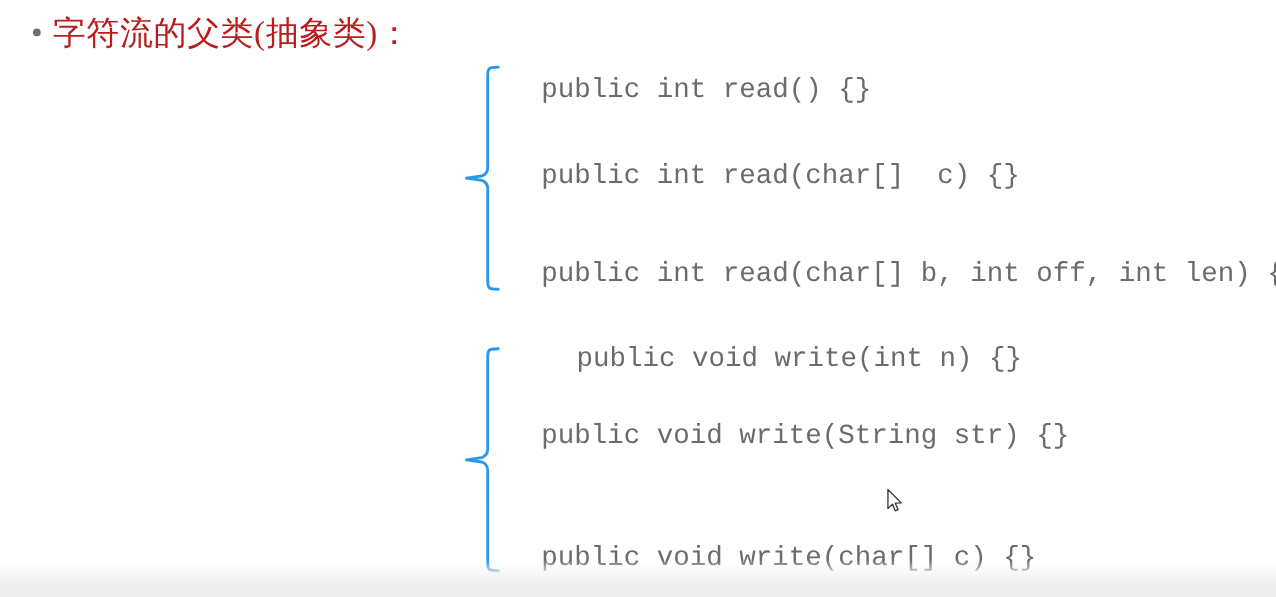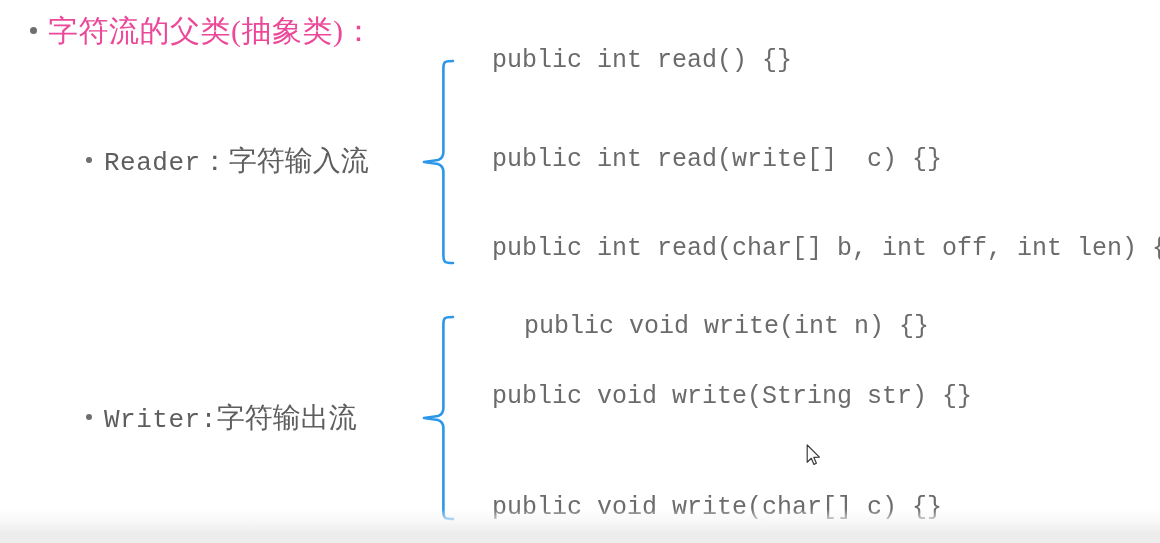--- a/index.html
+++ b/index.html
@@ -35,21 +35,21 @@
     background: #6e6e6e;
     display: inline-block;
     margin-right: 11px;
     position: relative;
     top: -7px;
   }
   .title-text {
     font-family: "Liberation Serif", "DejaVu Serif", serif;
     font-size: 30px;
     line-height: 34px;
-    color: #ec4899;
+    color: #b91c1c;
     letter-spacing: 0.5px;
   }
 
   
   .sub-row {
     position: absolute;
     display: flex;
     align-items: baseline;
     white-space: nowrap;
   }
@@ -130,29 +130,21 @@
 </head>
 <body>
 
 <div id="slide">
 
   <div class="title-row">
     <span class="bullet-dot"></span>
     <span class="title-text">字符流的父类(抽象类)：</span>
   </div>
 
-  <div class="sub-row" id="sub-reader">
-    <span class="sub-bullet-dot"></span>
-    <span class="sub-text"><span class="mono-name">Reader</span><span class="cjk">：</span><span class="cjk">字符输入流</span></span>
-  </div>
 
-  <div class="sub-row" id="sub-writer">
-    <span class="sub-bullet-dot"></span>
-    <span class="sub-text"><span class="mono-name">Writer</span><span class="mono-name">:</span><span class="cjk">字符输出流</span></span>
-  </div>
 
   <div class="brace" id="brace-reader">
     <svg width="36" height="208" viewBox="0 0 36 208" fill="none" aria-hidden="true">
       <path d="M33 3 C 33 3, 26 3.2, 25 4.2 C 23.6 5.6, 23.4 8, 23.4 10
                L 23.4 94
                C 23.4 98, 22 100.6, 18 102 L 4 104 L 18 106
                C 22 107.4, 23.4 110, 23.4 114
                L 23.4 198
                C 23.4 200, 23.6 202.4, 25 203.8 C 26 204.8, 33 205, 33 205" stroke="#2b97e8" stroke-width="2.6" stroke-linecap="round" stroke-linejoin="round" fill="none"></path>
     </svg>
@@ -162,22 +154,22 @@
     <svg width="36" height="208" viewBox="0 0 36 208" fill="none" aria-hidden="true">
       <path d="M33 3 C 33 3, 26 3.2, 25 4.2 C 23.6 5.6, 23.4 8, 23.4 10
                L 23.4 94
                C 23.4 98, 22 100.6, 18 102 L 4 104 L 18 106
                C 22 107.4, 23.4 110, 23.4 114
                L 23.4 198
                C 23.4 200, 23.6 202.4, 25 203.8 C 26 204.8, 33 205, 33 205" stroke="#2b97e8" stroke-width="2.6" stroke-linecap="round" stroke-linejoin="round" fill="none"></path>
     </svg>
   </div>
 
-  <div class="code-line" style="top:47px;">public int read() {}</div>
-  <div class="code-line" style="top:146px;">public int read(write[]  c) {}</div>
+  <div class="code-line" style="top:68px;">public int read() {}</div>
+  <div class="code-line" style="top:146px;">public int read(char[]  c) {}</div>
   <div class="code-line" style="top:235px;">public int read(char[] b, int off, int len) {}</div>
   <div class="code-line" style="top:313px;margin-left:32px;">public void write(int n) {}</div>
   <div class="code-line" style="top:383px;">public void write(String str) {}</div>
   <div class="code-line" style="top:494px;">public void write(char[] c) {}</div>
 
   <div id="mouse-cursor">
     <svg width="16" height="23" viewBox="0 0 16 23" aria-hidden="true">
       <path d="M1.2 1 L1.2 18.2 L5.3 14.3 L7.9 20.4 L10.4 19.3 L7.9 13.4 L13.4 13.2 Z" fill="#fdfdfd" stroke="#3b3b3b" stroke-width="1.2" stroke-linejoin="round"></path>
     </svg>
   </div>

